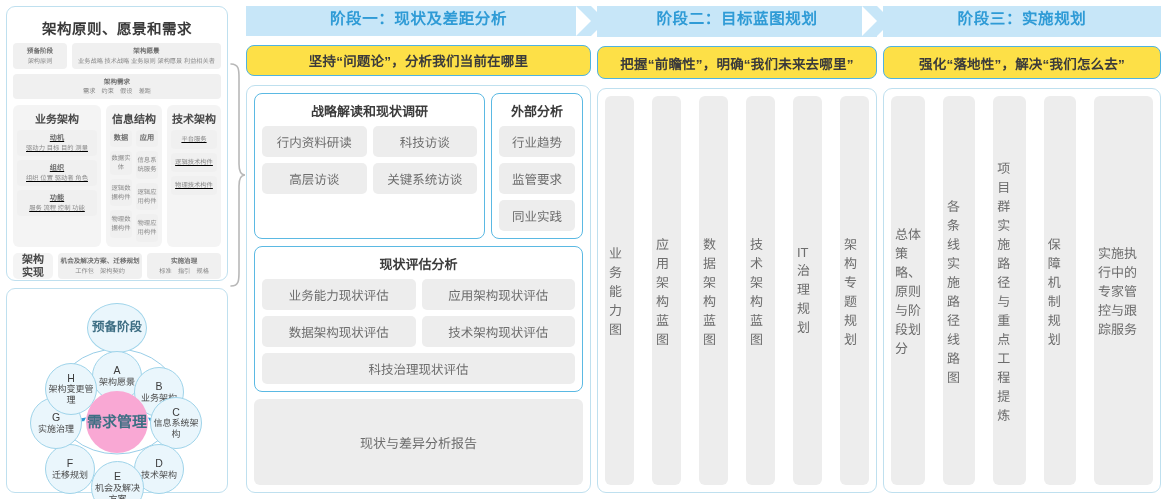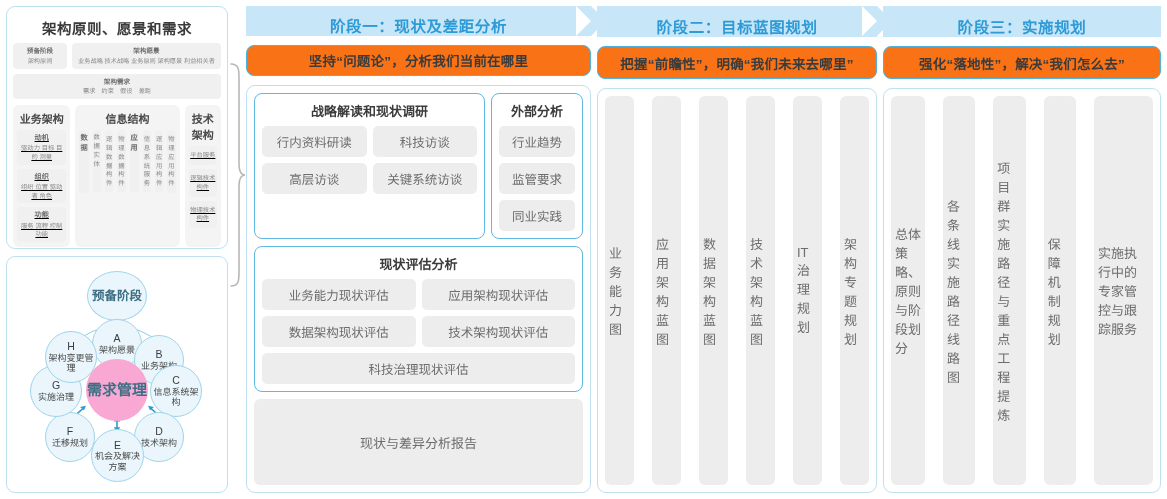--- a/index.html
+++ b/index.html
@@ -56,21 +56,21 @@
   }
   .layer-biz { width: 88px; }
   .layer-info { flex: 1; }
   .layer-tech { width: 54px; }
   .layer-h {
     text-align: center; font-size: 11px; font-weight: bold;
     color: #4a4a4a; padding: 1px 0 4px 0;
   }
   .stack { display: flex; flex-direction: column; gap: 4px; text-decoration: underline; }
   .cellgrp { display: flex; gap: 4px; }
-  .cellcol { flex: 1; display: flex; flex-direction: row; gap: 4px; }
+  .cellcol { flex: 1; display: flex; flex-direction: column; gap: 4px; }
   .cell {
     background: #f0f0f0; border-radius: 4px;
     text-align: center; padding: 3px 1px;
     color: #8a8a8a; font-size: 6.3px; line-height: 1.4;
   }
   .cell b { display: block; color: #6f6f6f; font-weight: bold; font-size: 7.2px; margin-bottom: 1px; }
   .cell.tall { padding: 5px 1px; }
 
   .impl-row { display: flex; gap: 5px; margin-top: 6px; align-items: stretch; }
   .impl-label {
@@ -110,21 +110,21 @@
     display: flex; gap: 6px;
   }
   .phase { display: flex; flex-direction: column; }
   .phase-1 { width: 345px; }
   .phase-2 { width: 280px; border-radius: 28px; }
   .phase-3 { width: 278px; }
 
   .banner {
     position: relative; height: 31px;
     background: #c7e6f8;
-    display: flex; align-items: flex-end; justify-content: center;
+    display: flex; align-items: flex-start; justify-content: center;
   }
   .banner-txt {
     font-size: 15.5px; font-weight: bold; color: #2f9bd6;
     letter-spacing: .6px; position: relative; z-index: 2;
   }
   .banner::after {
     content: ""; position: absolute; right: -15px; top: 0;
     width: 0; height: 0; z-index: 3;
     border-top: 15.5px solid transparent;
     border-bottom: 15.5px solid transparent;
@@ -135,21 +135,21 @@
     width: 0; height: 0;
     border-top: 15.5px solid transparent;
     border-bottom: 15.5px solid transparent;
     border-left: 15px solid #ffffff;
   }
   .phase-3 .banner::after, .phase-3 .banner .notch { display: none; }
 
   .sub-banner {
     margin-top: 9px;
     border: 1.6px solid #4fb3e0; border-radius: 8px;
-    background: #f97316;
+    background: #fde047;
     height: 33px;
     display: flex; align-items: center; justify-content: center;
     font-size: 13.5px; font-weight: bold; color: #3b3b3b;
     letter-spacing: .2px;
   }
 
   .body-box {
     margin-top: 9px; flex: 1;
     border: 1px solid #bfe0ef; border-radius: 9px;
     background: #ffffff;
@@ -260,20 +260,31 @@
         <div class="layer layer-tech">
           <div class="layer-h">技术架构</div>
           <div class="stack">
             <div class="cell tall">平台服务</div>
             <div class="cell tall">逻辑技术构件</div>
             <div class="cell tall">物理技术构件</div>
           </div>
         </div>
       </div>
 
+      <div class="impl-row">
+        <div class="impl-label">架构<br>实现</div>
+        <div class="mini impl-a">
+          <b>机会及解决方案、迁移规划</b>
+          <span class="kw">工作包　架构契约</span>
+        </div>
+        <div class="mini impl-b">
+          <b>实施治理</b>
+          <span class="kw">标准　指引　规格</span>
+        </div>
+      </div>
     </div>
 
     <div class="left-card adm-card">
       <div class="adm-wrap">
         <svg class="adm-svg" viewBox="0 0 220 240" preserveAspectRatio="none">
           <g stroke="#8fc9e5" stroke-width="1" fill="none">
             <circle cx="110" cy="133" r="62"></circle>
           </g>
           <g stroke="#2f9bd6" stroke-width="1.6" fill="none" stroke-linecap="round">
 

